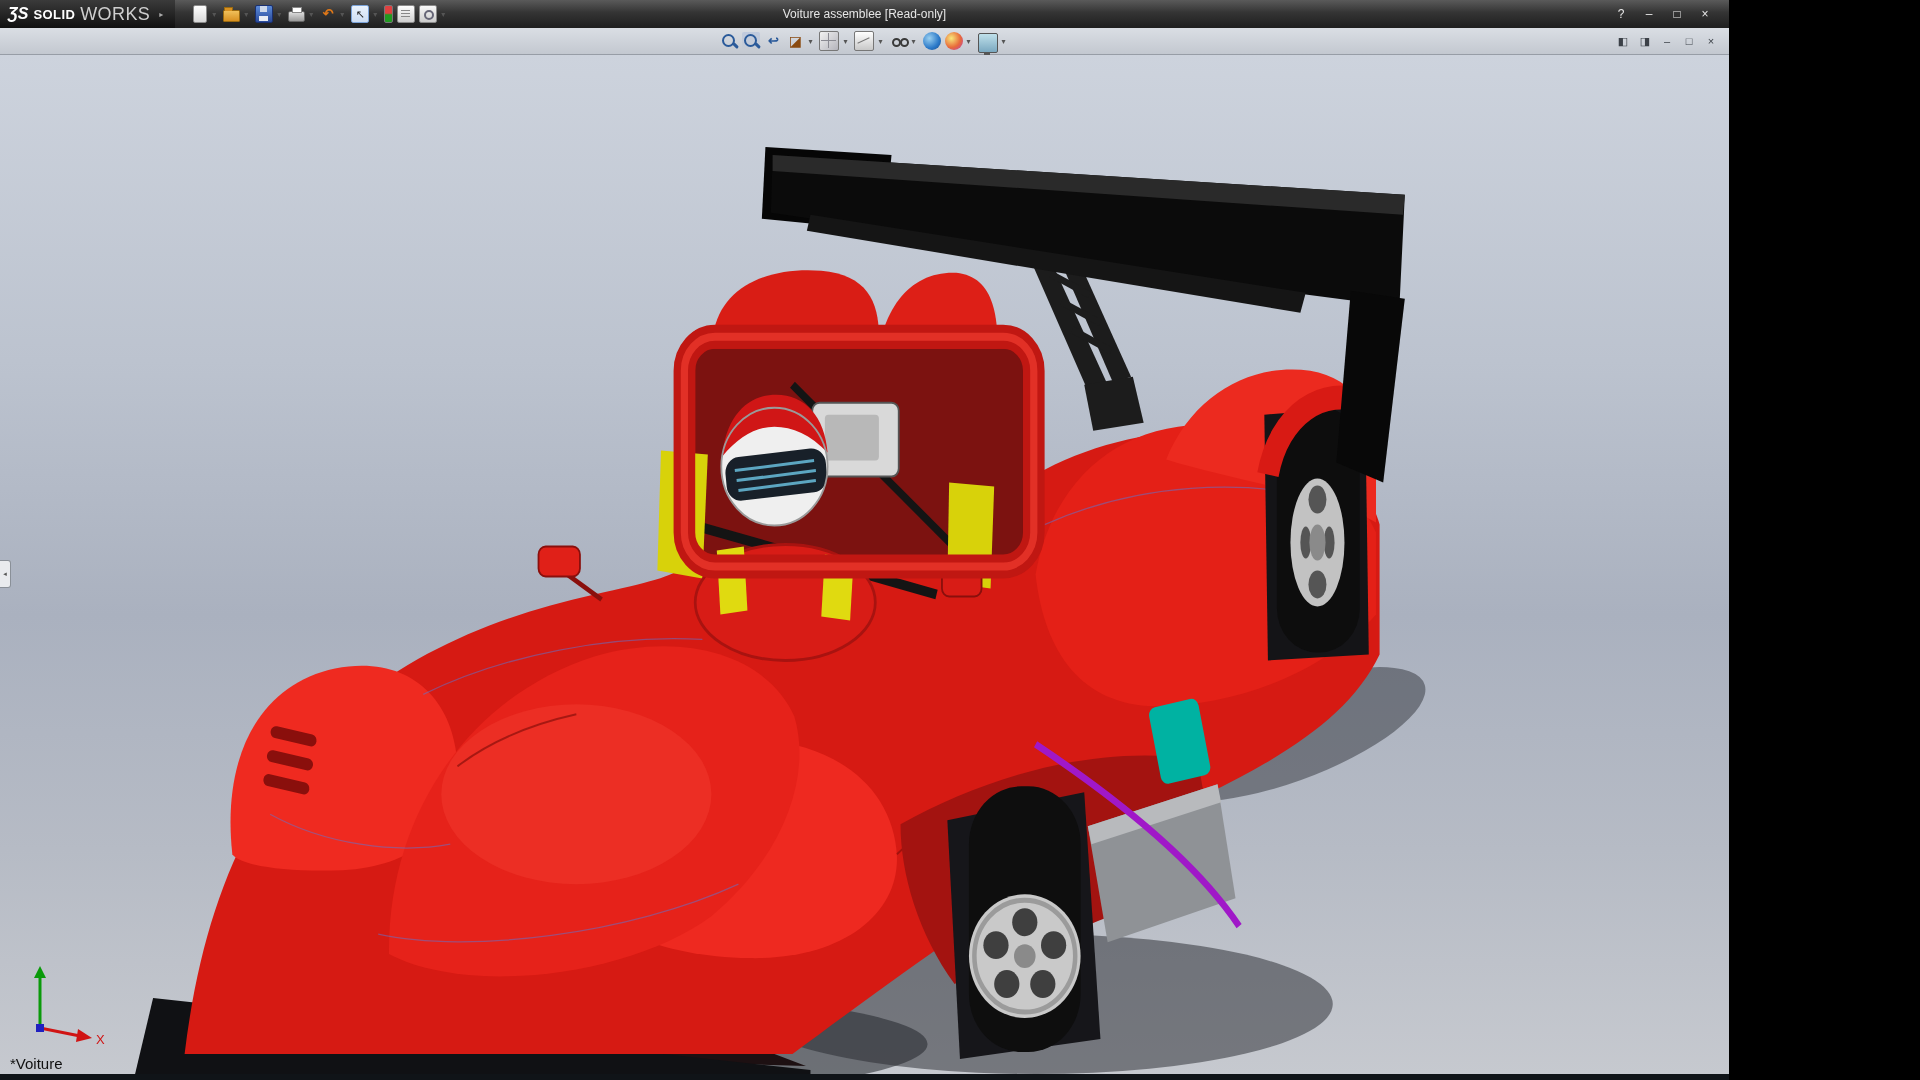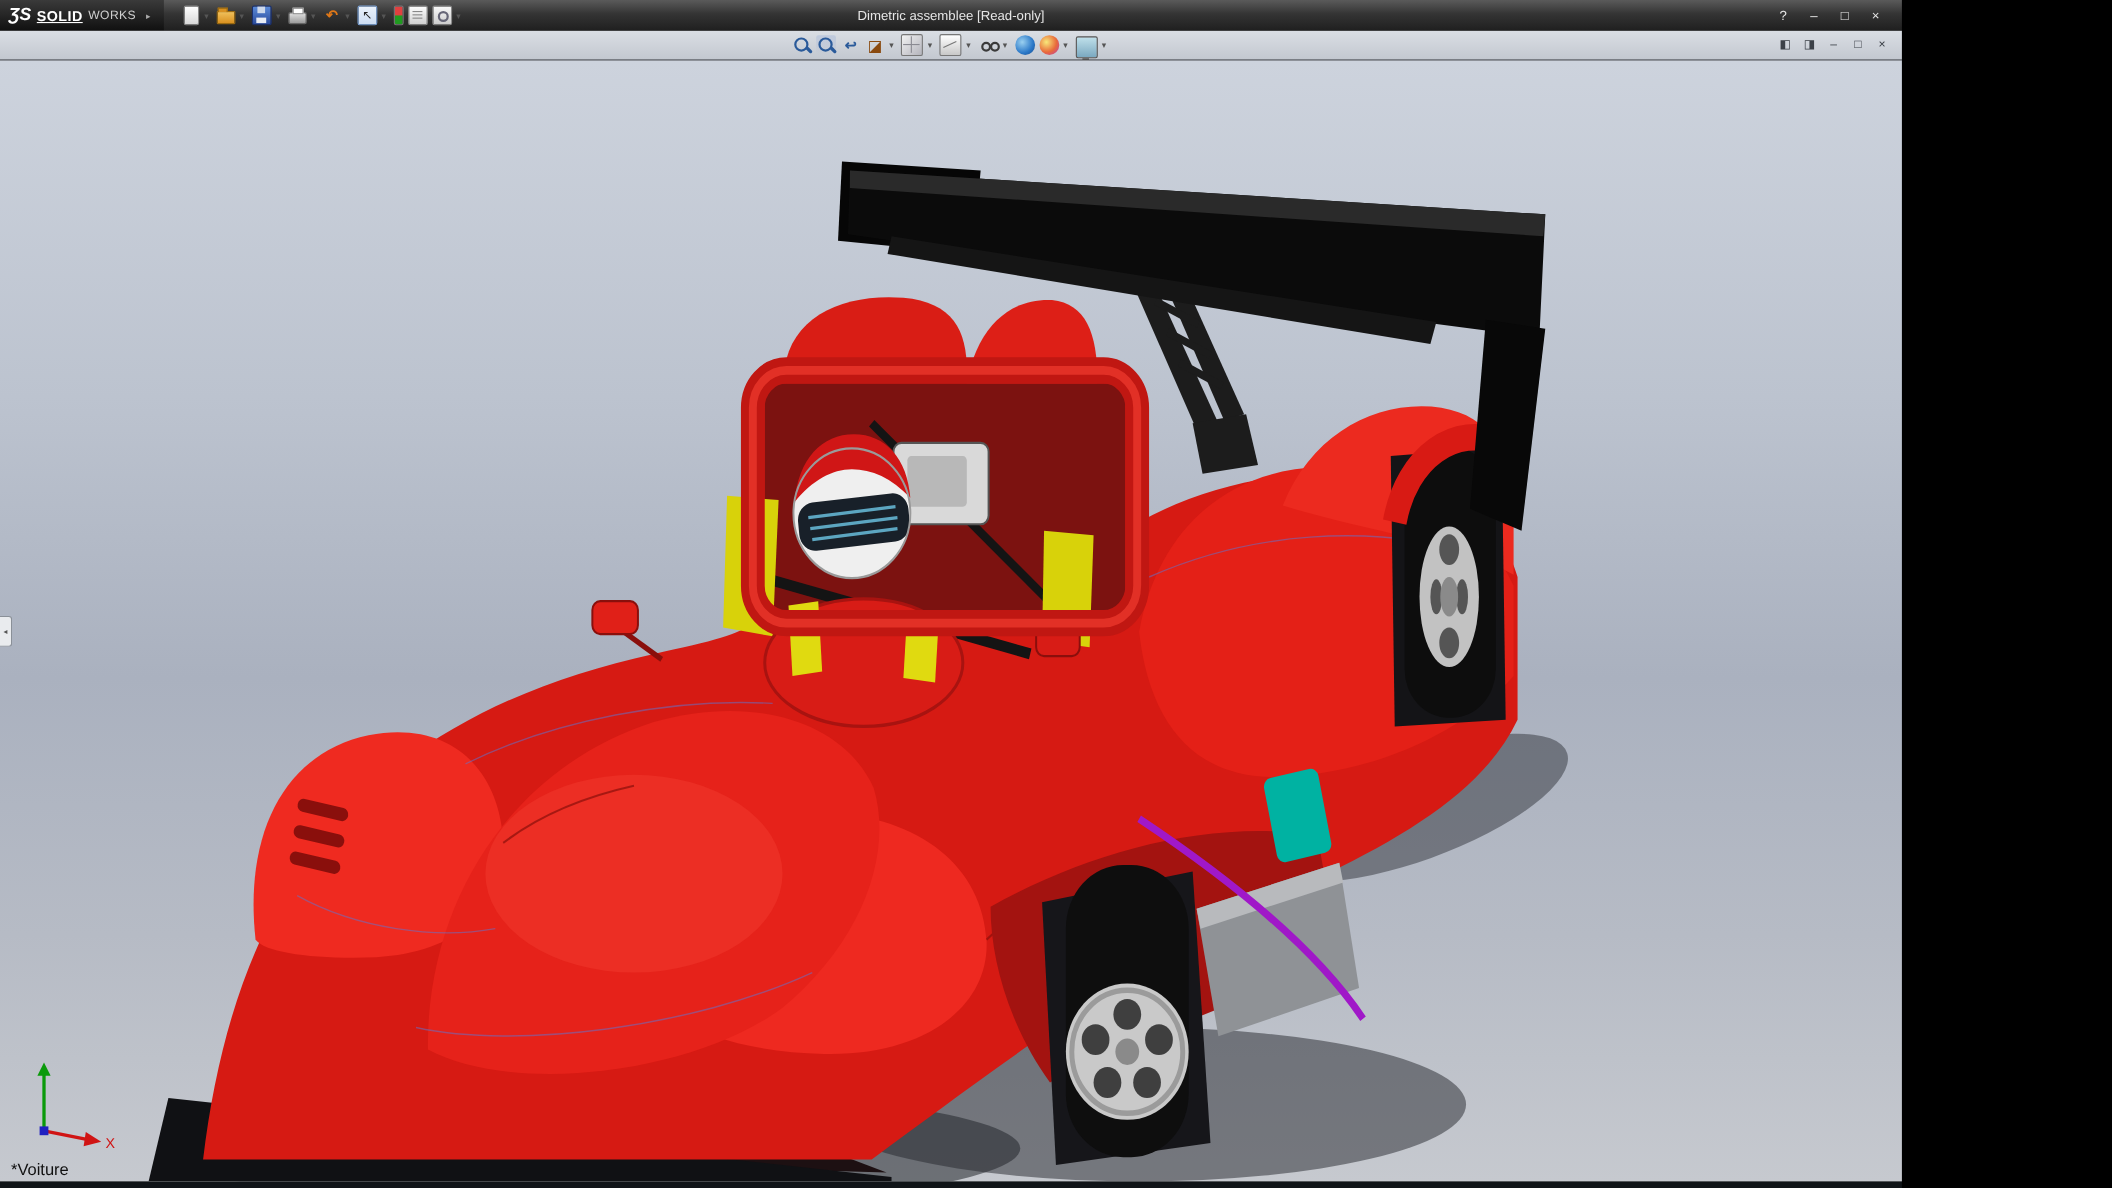--- a/index.html
+++ b/index.html
@@ -3,22 +3,22 @@
 <meta charset="utf-8">
 <style>
   html,body{margin:0;padding:0;}
   body{width:1920px;height:1080px;overflow:hidden;font-family:"Liberation Sans",sans-serif;background:#000;}
   .window{width:1729px;height:1080px;display:flex;flex-direction:column;}
 
   
   .title-bar{height:28px;background:linear-gradient(#5a5a5a,#343434 45%,#1f1f1f);display:flex;align-items:center;color:#fff;position:relative;flex:0 0 auto;}
   .logo{display:flex;align-items:center;height:100%;padding:0 12px 0 8px;background:linear-gradient(#3a3a3a,#101010);gap:5px;}
   .logo-mark{font-weight:bold;font-style:italic;font-size:16px;color:#fff;}
-  .brand-bold{font-weight:700;font-size:13px;letter-spacing:.4px;text-decoration:underline;}
-  .brand-light{font-weight:400;font-size:11px;color:#cfcfcf;letter-spacing:.4px;}
+  .brand-bold{font-weight:700;font-size:13px;letter-spacing:.4px;}
+  .brand-light{font-weight:400;font-size:18px;color:#cfcfcf;letter-spacing:.4px;}
   .menu-expand{font-size:8px;color:#aaa;margin-left:4px;}
   .file-strip{display:flex;align-items:center;padding-left:16px;gap:2px;}
   .doc-title{position:absolute;left:0;right:0;text-align:center;font-size:12px;color:#e6e6e6;pointer-events:none;}
   .win-controls{margin-left:auto;display:flex;gap:8px;padding-right:14px;}
   .win-controls .tb{width:20px;height:16px;background:none;border:none;color:#e8e8e8;font-size:12px;line-height:16px;text-align:center;margin:0;}
 
   
   .toolbar-row{height:26px;background:linear-gradient(#dadee4,#c3c8d0);border-bottom:1px solid #979da6;display:flex;align-items:center;position:relative;flex:0 0 auto;}
   .heads-up{margin:0 auto;display:flex;align-items:center;gap:2px;}
   .doc-controls{position:absolute;right:10px;top:0;height:26px;display:flex;align-items:center;gap:6px;}
@@ -97,21 +97,21 @@
         <span class="dd">▾</span>
         <span class="tb undo">↶</span>
         <span class="dd">▾</span>
         <span class="tb select">↖</span>
         <span class="dd">▾</span>
         <span class="tb rebuild"></span>
         <span class="tb file-properties"></span>
         <span class="tb options"></span>
         <span class="dd">▾</span>
       </div>
-    <div class="doc-title">Dimetric assemblee [Read-only]</div>
+    <div class="doc-title">Voiture assemblee [Read-only]</div>
     <div class="win-controls">
         <span class="tb help">?</span>
         <span class="tb minimize">–</span>
         <span class="tb maximize">□</span>
         <span class="tb close">×</span>
       </div>
   </div>
 
   <div class="toolbar-row">
     <div class="heads-up">

